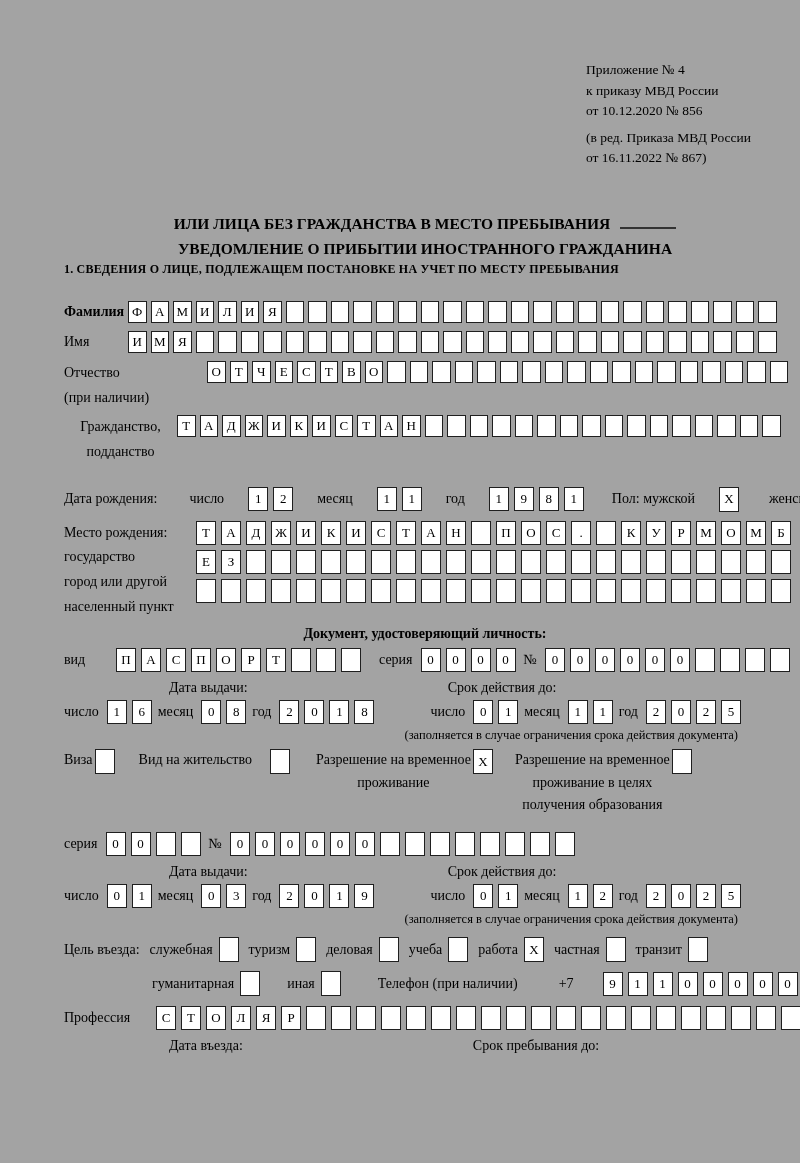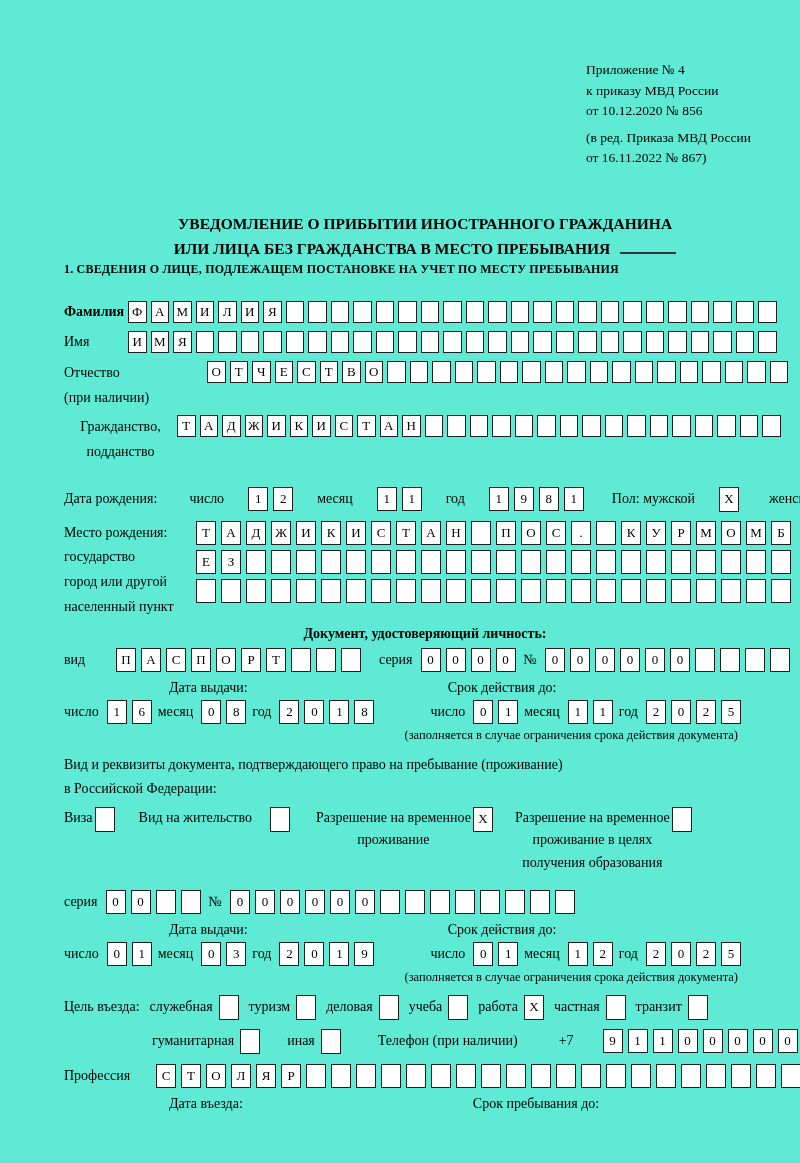--- a/index.html
+++ b/index.html
@@ -1,18 +1,18 @@
 <!DOCTYPE html>
 <html><head>
 <meta charset="utf-8">
 <style>
   * { margin:0; padding:0; box-sizing:border-box; }
   html,body { background:#e8e8e8; }
   .page {
-    width:800px; height:1163px; margin:0 auto; background:#5eead4; color:#000;
+    width:800px; height:1163px; margin:0 auto; background:#a3a3a3; color:#000;
     font-family:"Liberation Serif", serif; font-size:14px; position:relative;
     padding:40px 14px 0 64px; overflow:hidden;
   }
   .appendix { width:190px; margin-left:auto; margin-right:10px; font-size:13.5px; line-height:1.5; white-space:pre-line; }
   .appendix .rev { margin-top:7px; display:block; white-space:pre-line; }
   .form-label { text-align:right; margin:20px 24px 0 0; font-weight:bold; font-size:15px; letter-spacing:.5px; }
   .title { text-align:center; font-weight:bold; font-size:15.5px; line-height:1.65; margin-top:22px; }
   .blank-line { display:inline-block; width:56px; border-bottom:2px solid #333; height:14px; margin-left:10px; }
   .sec-heading { font-weight:bold; font-size:12px; letter-spacing:.2px; }
 
@@ -57,24 +57,24 @@
   <div class="appendix">
     <span>Приложение № 4
 к приказу МВД России
 от 10.12.2020 № 856</span>
     <span class="rev">(в ред. Приказа МВД России
 от 16.11.2022 № 867)</span>
   </div>
 
 
   <div class="title">
-    <div>УВЕДОМЛЕНИЕ О ПРИБЫТИИ ИНОСТРАННОГО ГРАЖДАНИНА</div>
     <div>
       <span>ИЛИ ЛИЦА БЕЗ ГРАЖДАНСТВА В МЕСТО ПРЕБЫВАНИЯ</span><span class="blank-line"></span>
     </div>
+    <div>УВЕДОМЛЕНИЕ О ПРИБЫТИИ ИНОСТРАННОГО ГРАЖДАНИНА</div>
   </div>
 
   <div class="sec-heading">1. СВЕДЕНИЯ О ЛИЦЕ, ПОДЛЕЖАЩЕМ ПОСТАНОВКЕ НА УЧЕТ ПО МЕСТУ ПРЕБЫВАНИЯ</div>
 
   <div class="row" style="margin-top:24px;">
     <span class="lbl" style="width:64px;font-weight:bold;">Фамилия</span>
     <span class="cells">
         <span class="cell">Ф</span>
         <span class="cell">А</span>
         <span class="cell">М</span>
@@ -402,24 +402,20 @@
       <span class="cells w">
           <span class="cell">2</span>
           <span class="cell">0</span>
           <span class="cell">2</span>
           <span class="cell">5</span>
         </span>
     </span>
   </div>
   <div class="note">(заполняется в случае ограничения срока действия документа)</div>
 
-  <div class="intro">
-    <div>Вид и реквизиты документа, подтверждающего право на пребывание (проживание)</div>
-    <div>в Российской Федерации:</div>
-  </div>
 
   <div class="permits">
     <span class="pair">
       <span class="plabel">Виза</span>
       <span class="cells cb">
           <span class="cell"></span>
         </span>
     </span>
     <span class="pair" style="margin-left:14px;">
       <span class="plabel">Вид на жительство</span>

